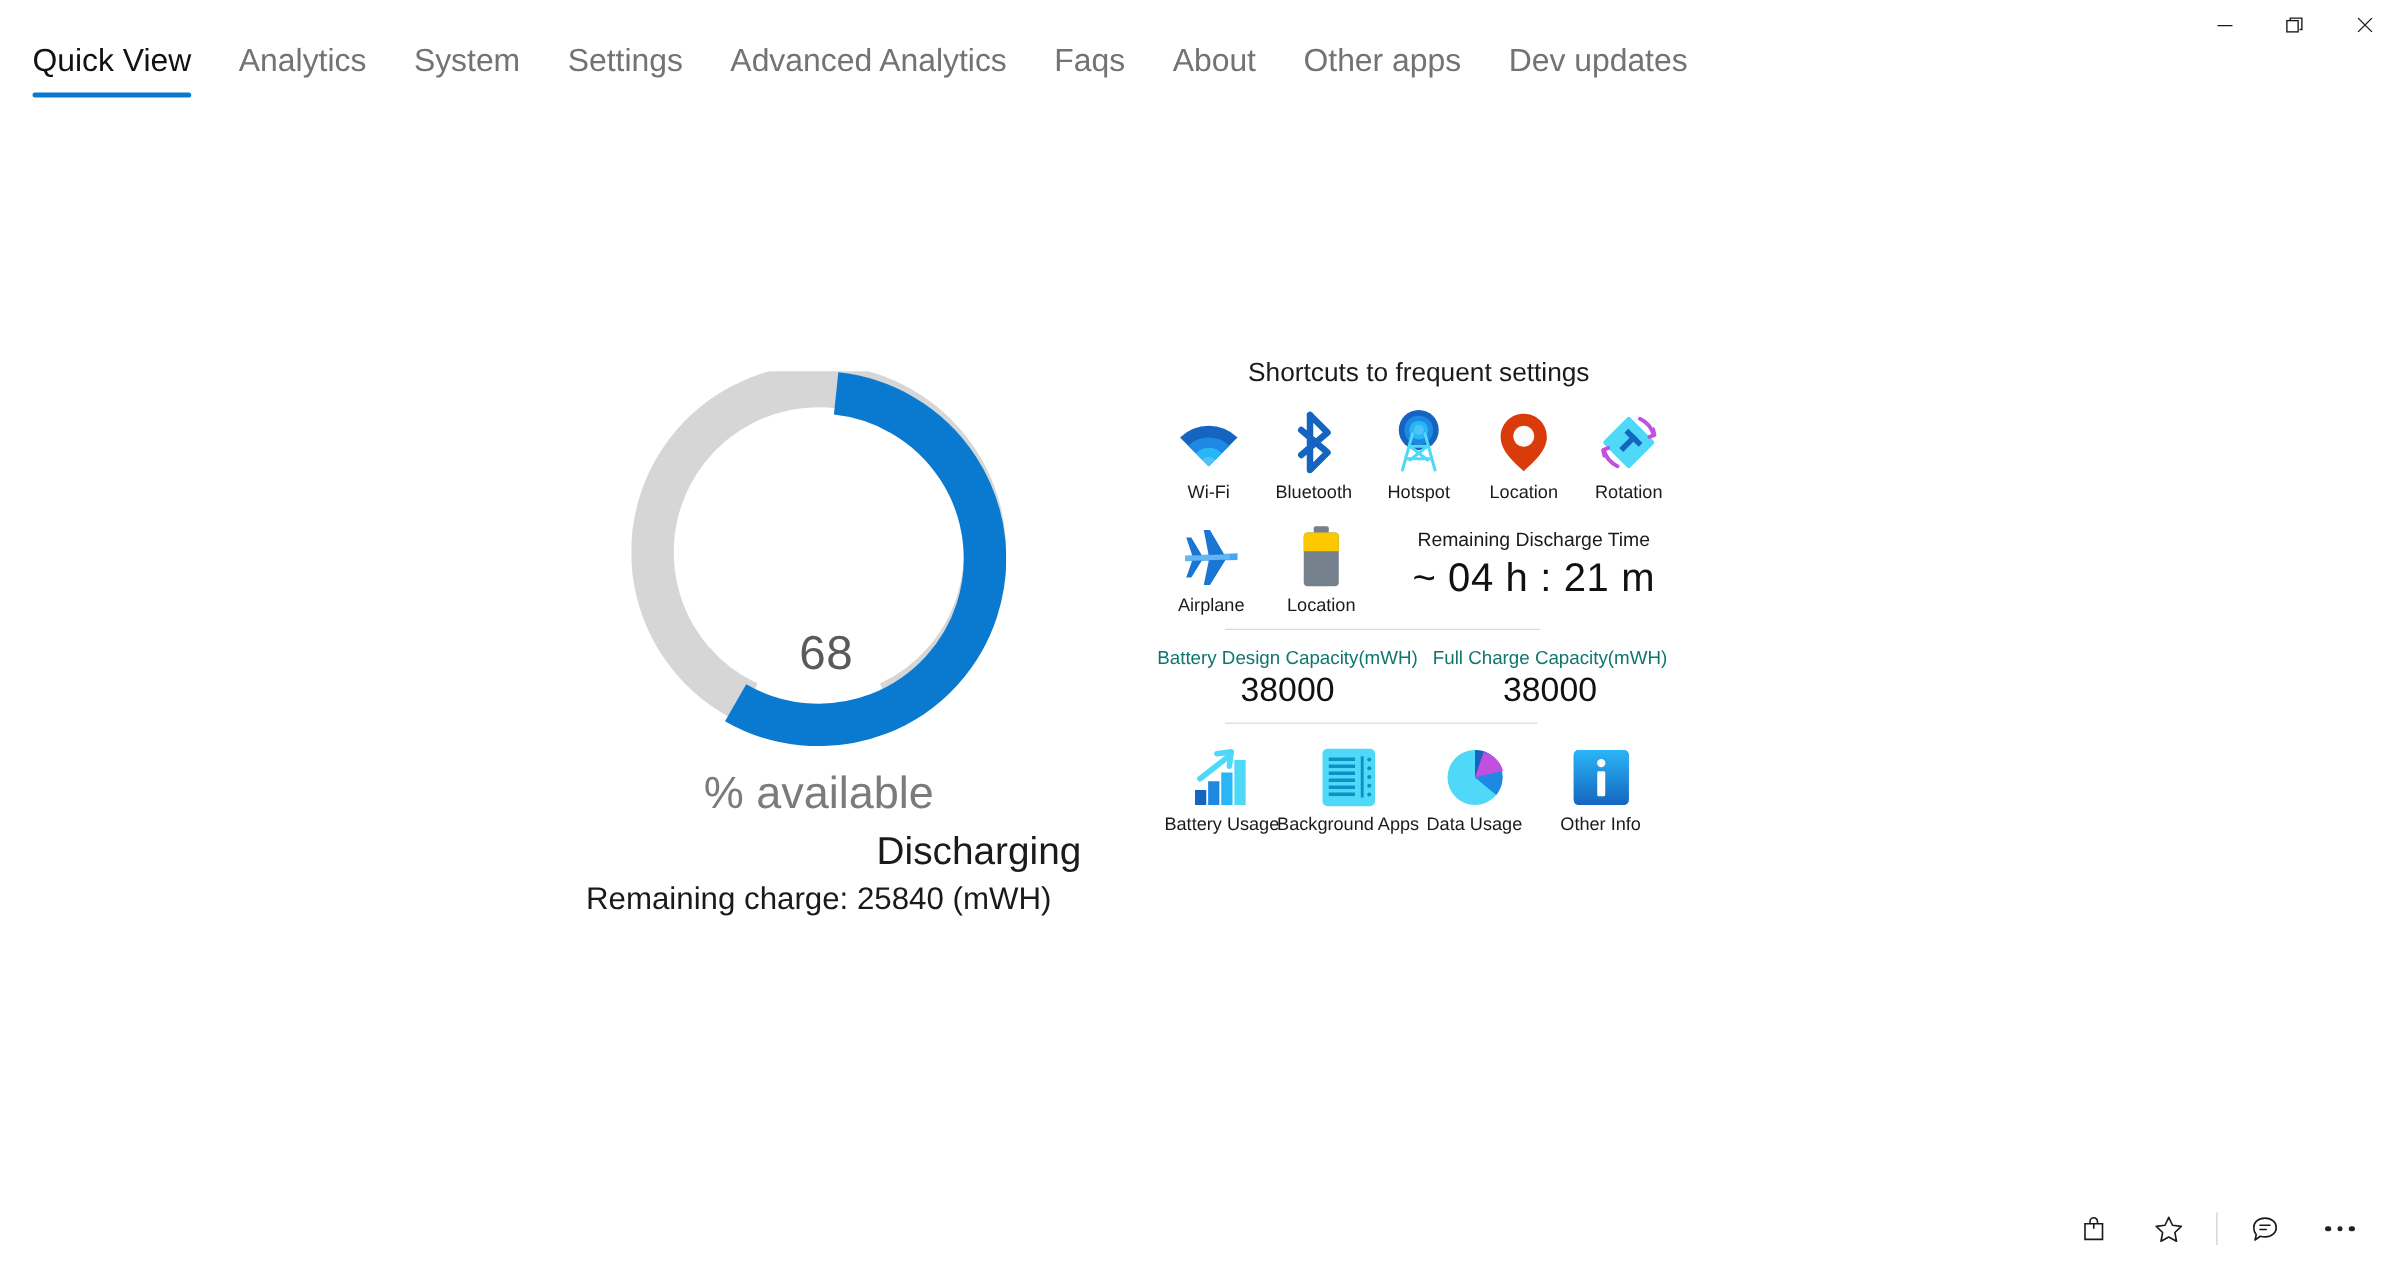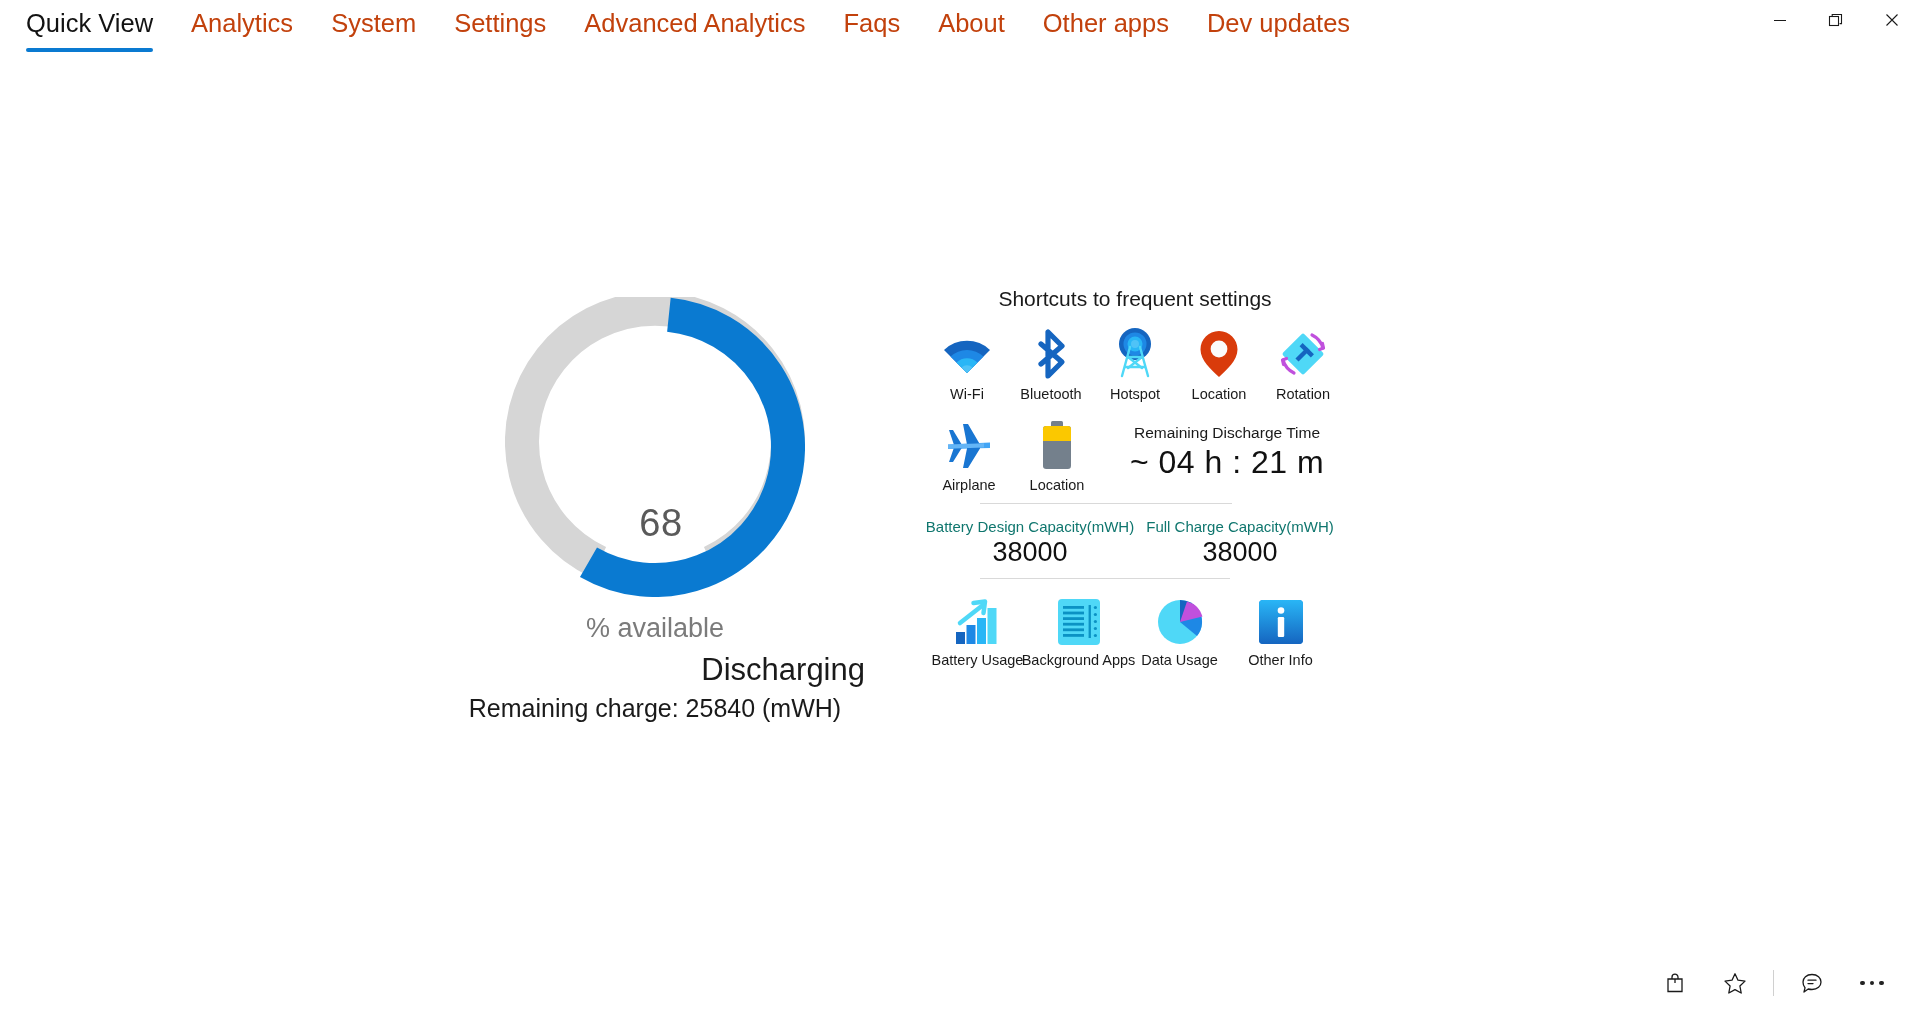--- a/index.html
+++ b/index.html
@@ -20,28 +20,28 @@
     width: 56px; height: 40px;
     display: flex; align-items: center; justify-content: center;
     cursor: default;
   }
   .wc svg { display: block; }
 
   
   .tabbar {
     position: absolute; top: 0; left: 0;
     height: 72px;
-    display: flex; align-items: flex-start;
+    display: flex; align-items: flex-end;
     padding-left: 26px;
     gap: 0px;
   }
   .tab {
     position: relative;
     font-size: 25.5px;
-    color: #c2410c;
+    color: #737373;
     padding: 0 19px;
     line-height: 46px;
     white-space: nowrap;
     cursor: default;
     font-weight: 400;
   }
   .tab:first-child { padding-left: 0; }
   .tab.active { color: #121212; }
   .tab.active::after {
     content: "";
@@ -77,21 +77,21 @@
     position: absolute;
     left: 12px; right: 0;
     top: 205px;
     font-size: 38px;
     color: #5a5a5a;
     font-weight: 400;
     letter-spacing: 0.5px;
   }
   .gauge-sub {
     margin-top: 16px;
-    font-size: 27px;
+    font-size: 36px;
     color: #7b7b7b;
   }
   .gauge-state {
     margin-top: 8px;
     font-size: 31px;
     color: #1a1a1a;
     text-align: right;
   }
   .gauge-charge {
     margin-top: 6px;

